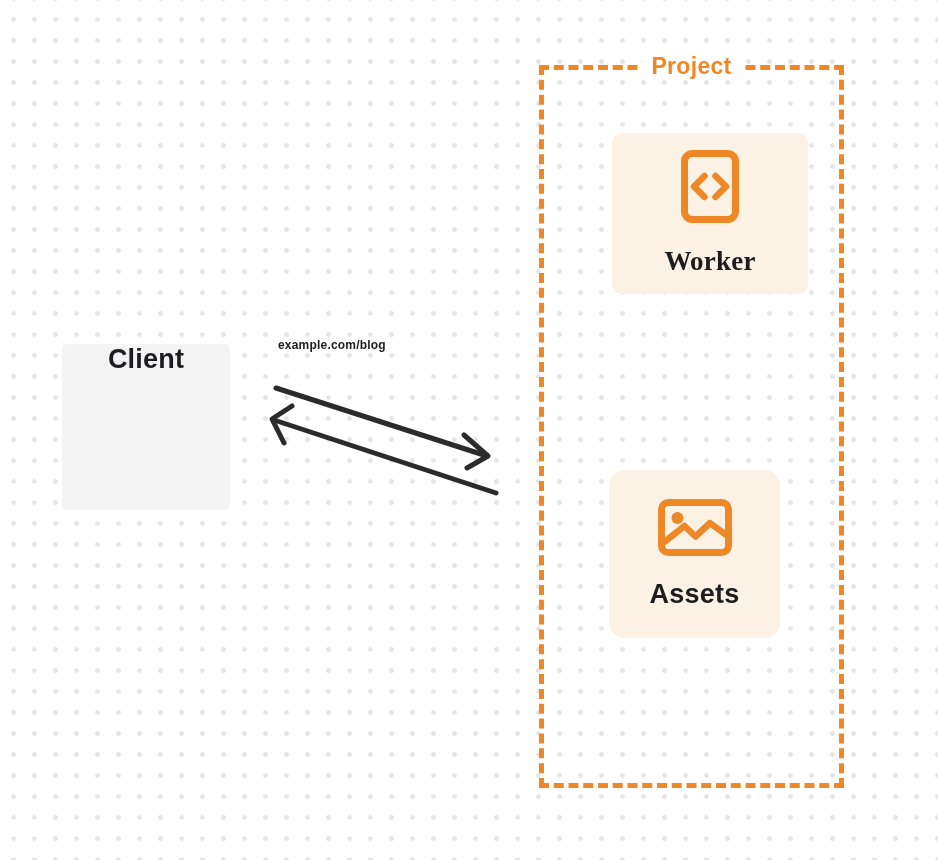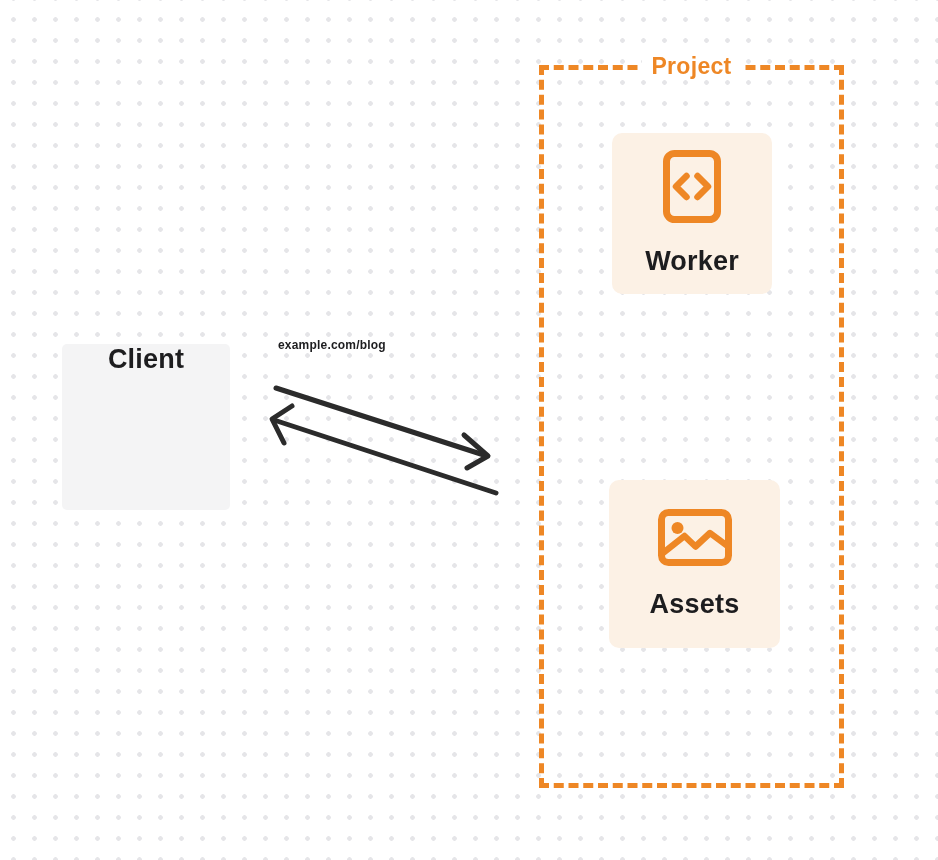--- a/index.html
+++ b/index.html
@@ -53,22 +53,22 @@
     background:var(--c-page);padding:0 10px;line-height:27px;
     font-size:23px;font-weight:700;color:var(--c-orange);letter-spacing:.3px;
     white-space:nowrap;
   }
   .card{
     position:absolute;box-sizing:border-box;border-radius:10px;
     background:var(--c-card-bg);
     display:flex;flex-direction:column;align-items:center;justify-content:center;
     gap:23px;
   }
-  .card.worker{left:68px;top:63px;width:160px;height:161px;}
-  .card.assets{left:65px;top:410px;width:171px;height:168px;}
+  .card.worker{left:68px;top:63px;width:196px;height:161px;font-family:Liberation Serif, serif;}
+  .card.assets{left:65px;top:400px;width:171px;height:168px;border-radius:15px;}
   .card .card-label{font-size:27px;font-weight:700;color:var(--c-ink);letter-spacing:.2px;}
   .card svg .stroke{fill:none;stroke:var(--c-orange);stroke-linejoin:round;stroke-linecap:round;}
   .card svg .fill{fill:var(--c-orange);}
   .tree{
     position:absolute;left:40px;top:581px;
     font-family:"DejaVu Sans Mono",monospace;
     font-size:16.5px;line-height:21px;color:#2A2A2C;
     white-space:pre;
   }
 </style>

